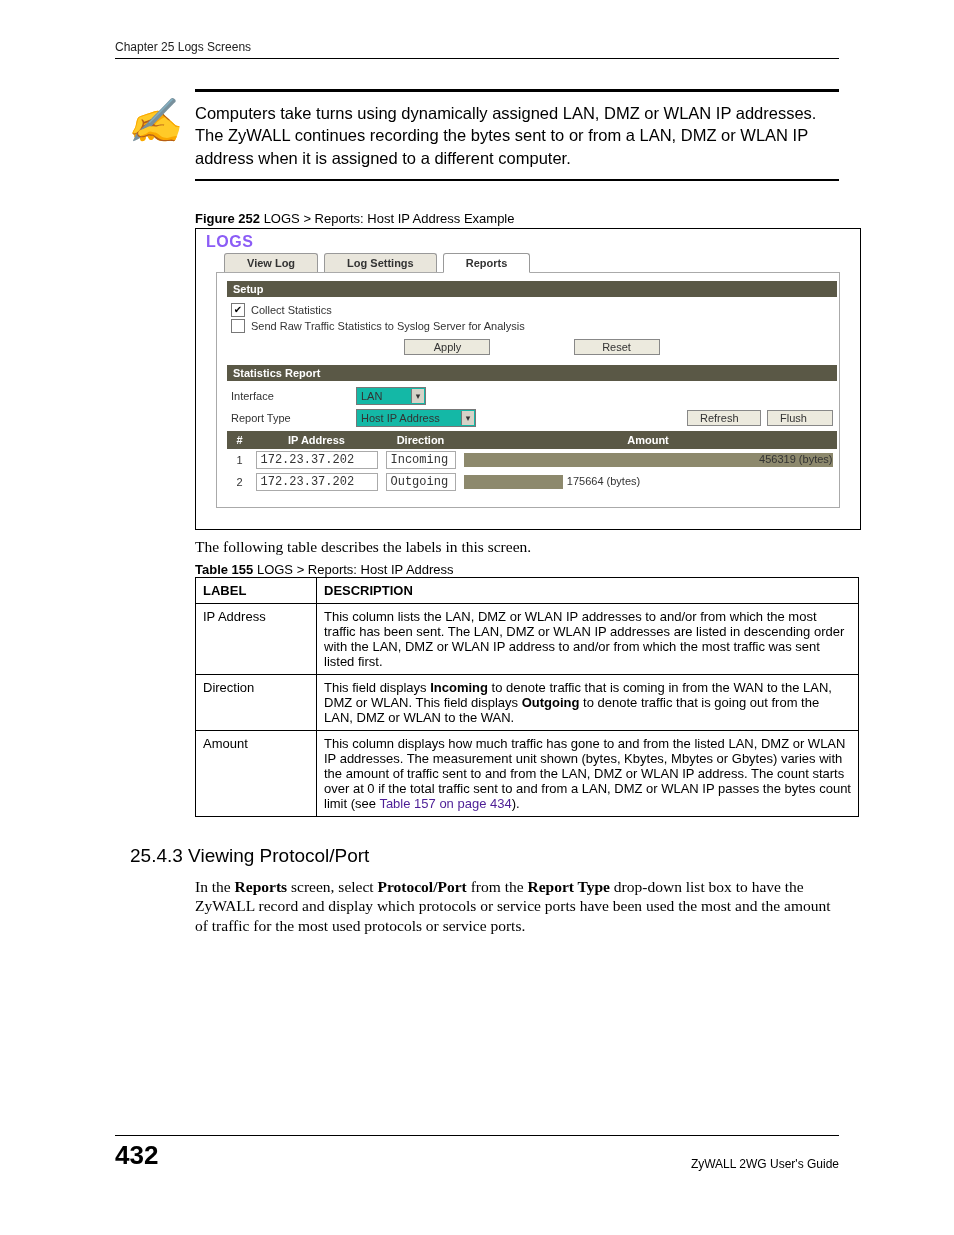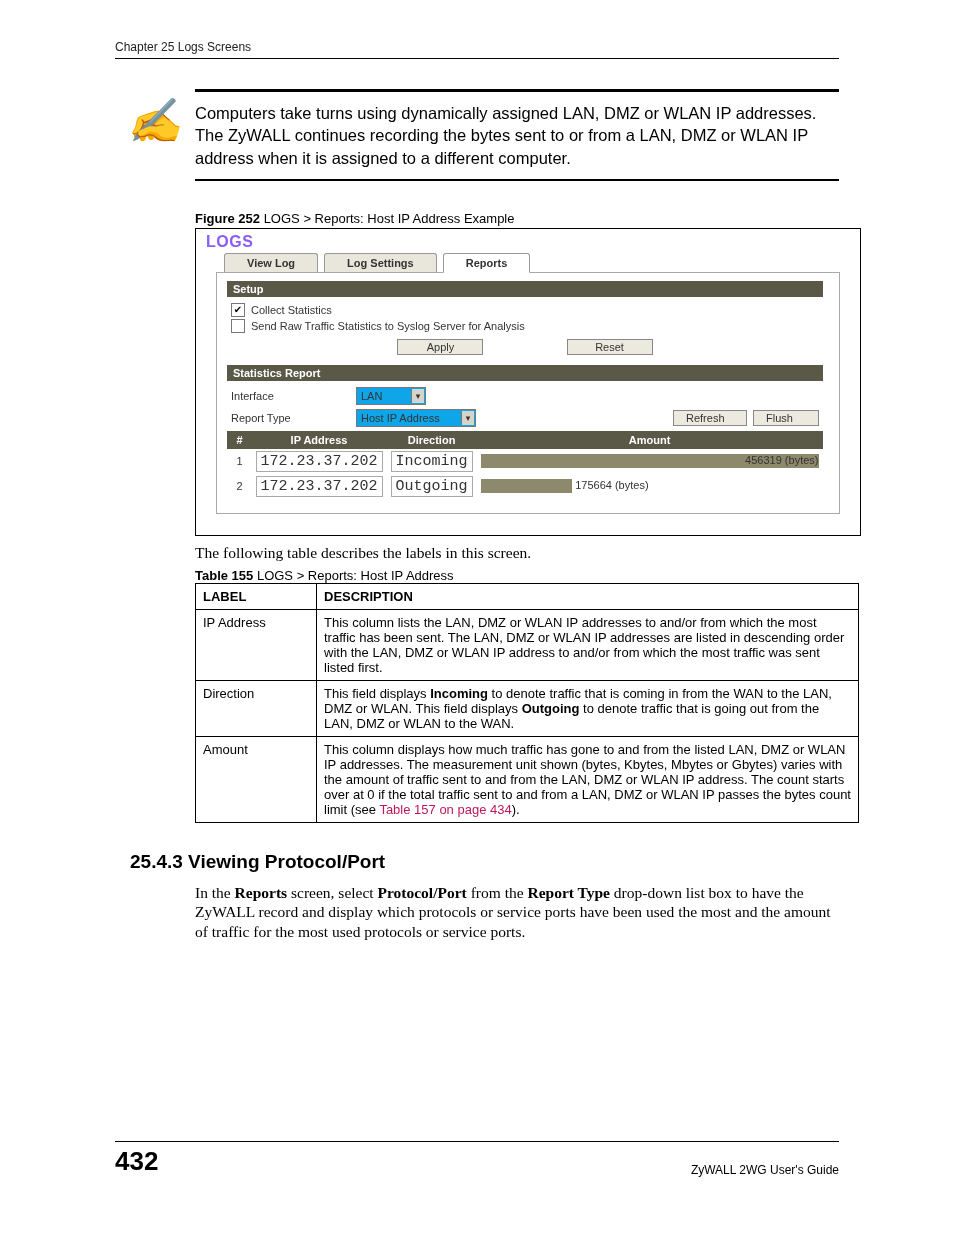--- a/index.html
+++ b/index.html
@@ -85,21 +85,21 @@
     background: #fff;
     font-weight: bold;
     border-bottom: 1px solid #fff;
     position: relative;
     z-index: 2;
   }
   .tab-body {
     margin: 0 20px 10px 20px;
     border: 1px solid #aaa;
     border-top: 1px solid #aaa;
-    padding: 8px 16px 14px 10px;
+    padding: 8px 2px 14px 10px;
     position: relative;
     top: -1px;
     background: #fff;
   }
   .section-bar {
     background: #5a5846;
     color: #fff;
     font-size: 11px;
     font-weight: bold;
     padding: 2px 6px;
@@ -112,39 +112,39 @@
   .cb.checked::after { content:"✔"; font-size:10px; color:#000;}
   .btn-row { text-align: center; margin: 6px 0 10px 0;}
   .btn {
     display:inline-block; min-width:60px; padding:1px 12px;
     border:1px solid #888; background:#eceade; font-size:11px;
     margin: 0 40px; 
   }
   .row2 { display:flex; align-items:center; margin:4px 4px; }
   .row2 .lbl { width: 125px;}
   .sel {
-    border:1px solid #777; background:#0ea5e9; font-size:11px; padding:0 14px 0 4px;
+    border:1px solid #777; background:#14b8a6; font-size:11px; padding:0 14px 0 4px;
     position:relative; display:inline-block; height:16px; line-height:16px;
   }
   .sel::after {
     content:""; position:absolute; right:1px; top:1px; width:12px; height:14px;
     background:#d6d3c8; border-left:1px solid #777;
   }
   .sel::before {
     content:"▾"; position:absolute; right:2px; top:0; font-size:9px; color:#333; z-index:2;
     width:10px; text-align:center;
   }
   .right-btns { margin-left:auto; display:flex; gap:6px;}
   .tbl { width:100%; border-collapse:collapse; margin-top:4px; font-size:11px;}
   .tbl th {
     background:#5a5846; color:#fff; font-weight:bold; padding:2px 6px; text-align:center;
     border:1px solid #5a5846;
   }
   .tbl td { padding:2px 4px; }
-  .cell-box { border:1px solid #aaa; padding:1px 4px; background:#fff; display:block; font-family: "Courier New", monospace; font-size:15px;}
+  .cell-box { border:1px solid #aaa; padding:1px 4px; background:#fff; display:block; font-family: "Courier New", monospace; font-size:12px;}
   .bar-cell { position:relative; }
   .bar-bg { position:relative; height:14px; border:0; width:100%; }
   .bar-fill { position:absolute; left:0; top:0; height:14px; background:#8d896d; }
   .bar-label { position:absolute; top:0; font-size:11px; color:#333; white-space:nowrap; }
 
   .after-fig {
     margin: 8px 0 6px 135px;
     font-family: "Times New Roman", Times, serif;
     font-size: 15.5px;
   }
@@ -161,26 +161,26 @@
     font-size: 13px;
   }
   table.desc th, table.desc td {
     border: 1px solid #000;
     padding: 5px 7px;
     text-align: left;
     vertical-align: top;
   }
   table.desc th { font-weight: bold; }
   .col-label { width: 106px; }
-  a.link { color: #be185d; text-decoration: none; }
+  a.link { color: #4c1d95; text-decoration: none; }
 
   h3.sec {
     font-family: Arial, Helvetica, sans-serif;
     font-size: 19px;
-    font-weight: bold;
+    font-weight: normal;
     margin: 28px 0 10px 70px;
   }
   .body-para {
     margin: 0 55px 0 135px;
     font-size: 15.5px;
     line-height: 1.25;
   }
   .body-para b { font-weight: bold; }
 
   .footer {

